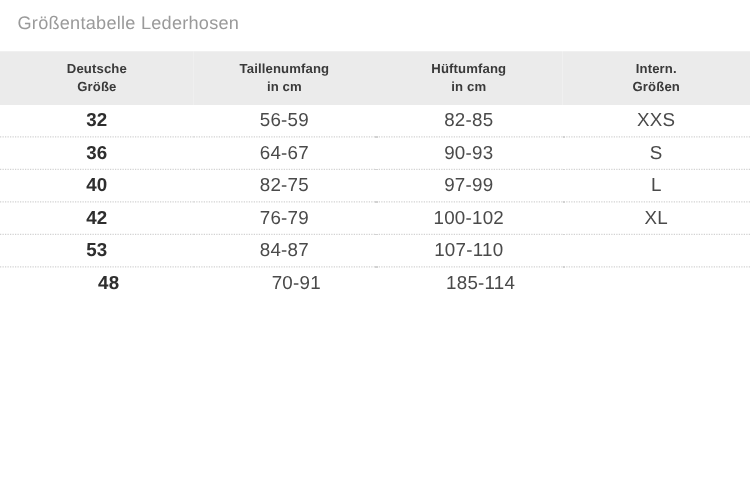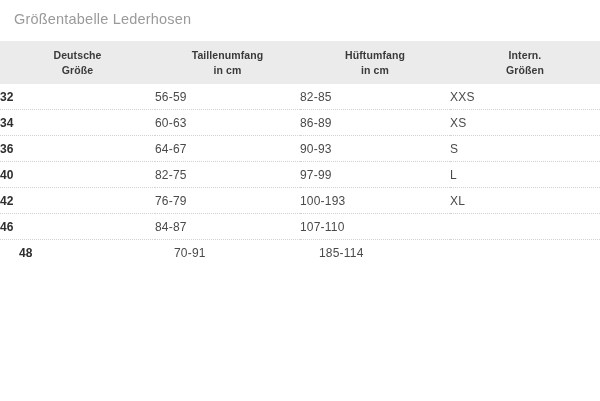--- a/index.html
+++ b/index.html
@@ -78,22 +78,23 @@
   }
 
   
   tbody tr {
     background: #ffffff;
   }
   tbody td {
     height: 25px;
     padding: 0;
     margin: 0;
+    text-align: center;
     vertical-align: middle;
-    font-size: 12px;
+    font-size: 15px;
     color: #4a4a4a;
     line-height: 1;
     letter-spacing: 0.2px;
     border-bottom: 1px dotted #d2d2d2;
   }
   tbody tr:last-child td {
     border-bottom: none;
     padding-left: 19px;
   }
   tbody td.de-size {
@@ -143,52 +144,46 @@
     </thead>
     <tbody>
 
       <tr>
         <td class="de-size">32</td>
         <td>56-59</td>
         <td>82-85</td>
         <td>XXS</td>
       </tr>
 
-      <tr>
-        <td class="de-size">34</td>
-        <td>60-63</td>
-        <td>86-89</td>
-        <td>XS</td>
-      </tr>
 
       <tr>
         <td class="de-size">36</td>
         <td>64-67</td>
         <td>90-93</td>
         <td>S</td>
       </tr>
 
 
       <tr>
         <td class="de-size">40</td>
         <td>82-75</td>
         <td>97-99</td>
         <td>L</td>
       </tr>
 
       <tr>
         <td class="de-size">42</td>
         <td>76-79</td>
-        <td>100-193</td>
+        <td>100-102</td>
         <td>XL</td>
       </tr>
 
 
       <tr>
-        <td class="de-size">46</td>
+        <td class="de-size">53</td>
         <td>84-87</td>
         <td>107-110</td>
         <td class="empty-cell"></td>
       </tr>
 
       <tr>
         <td class="de-size">48</td>
         <td>70-91</td>
         <td>185-114</td>
         <td class="empty-cell"></td>

